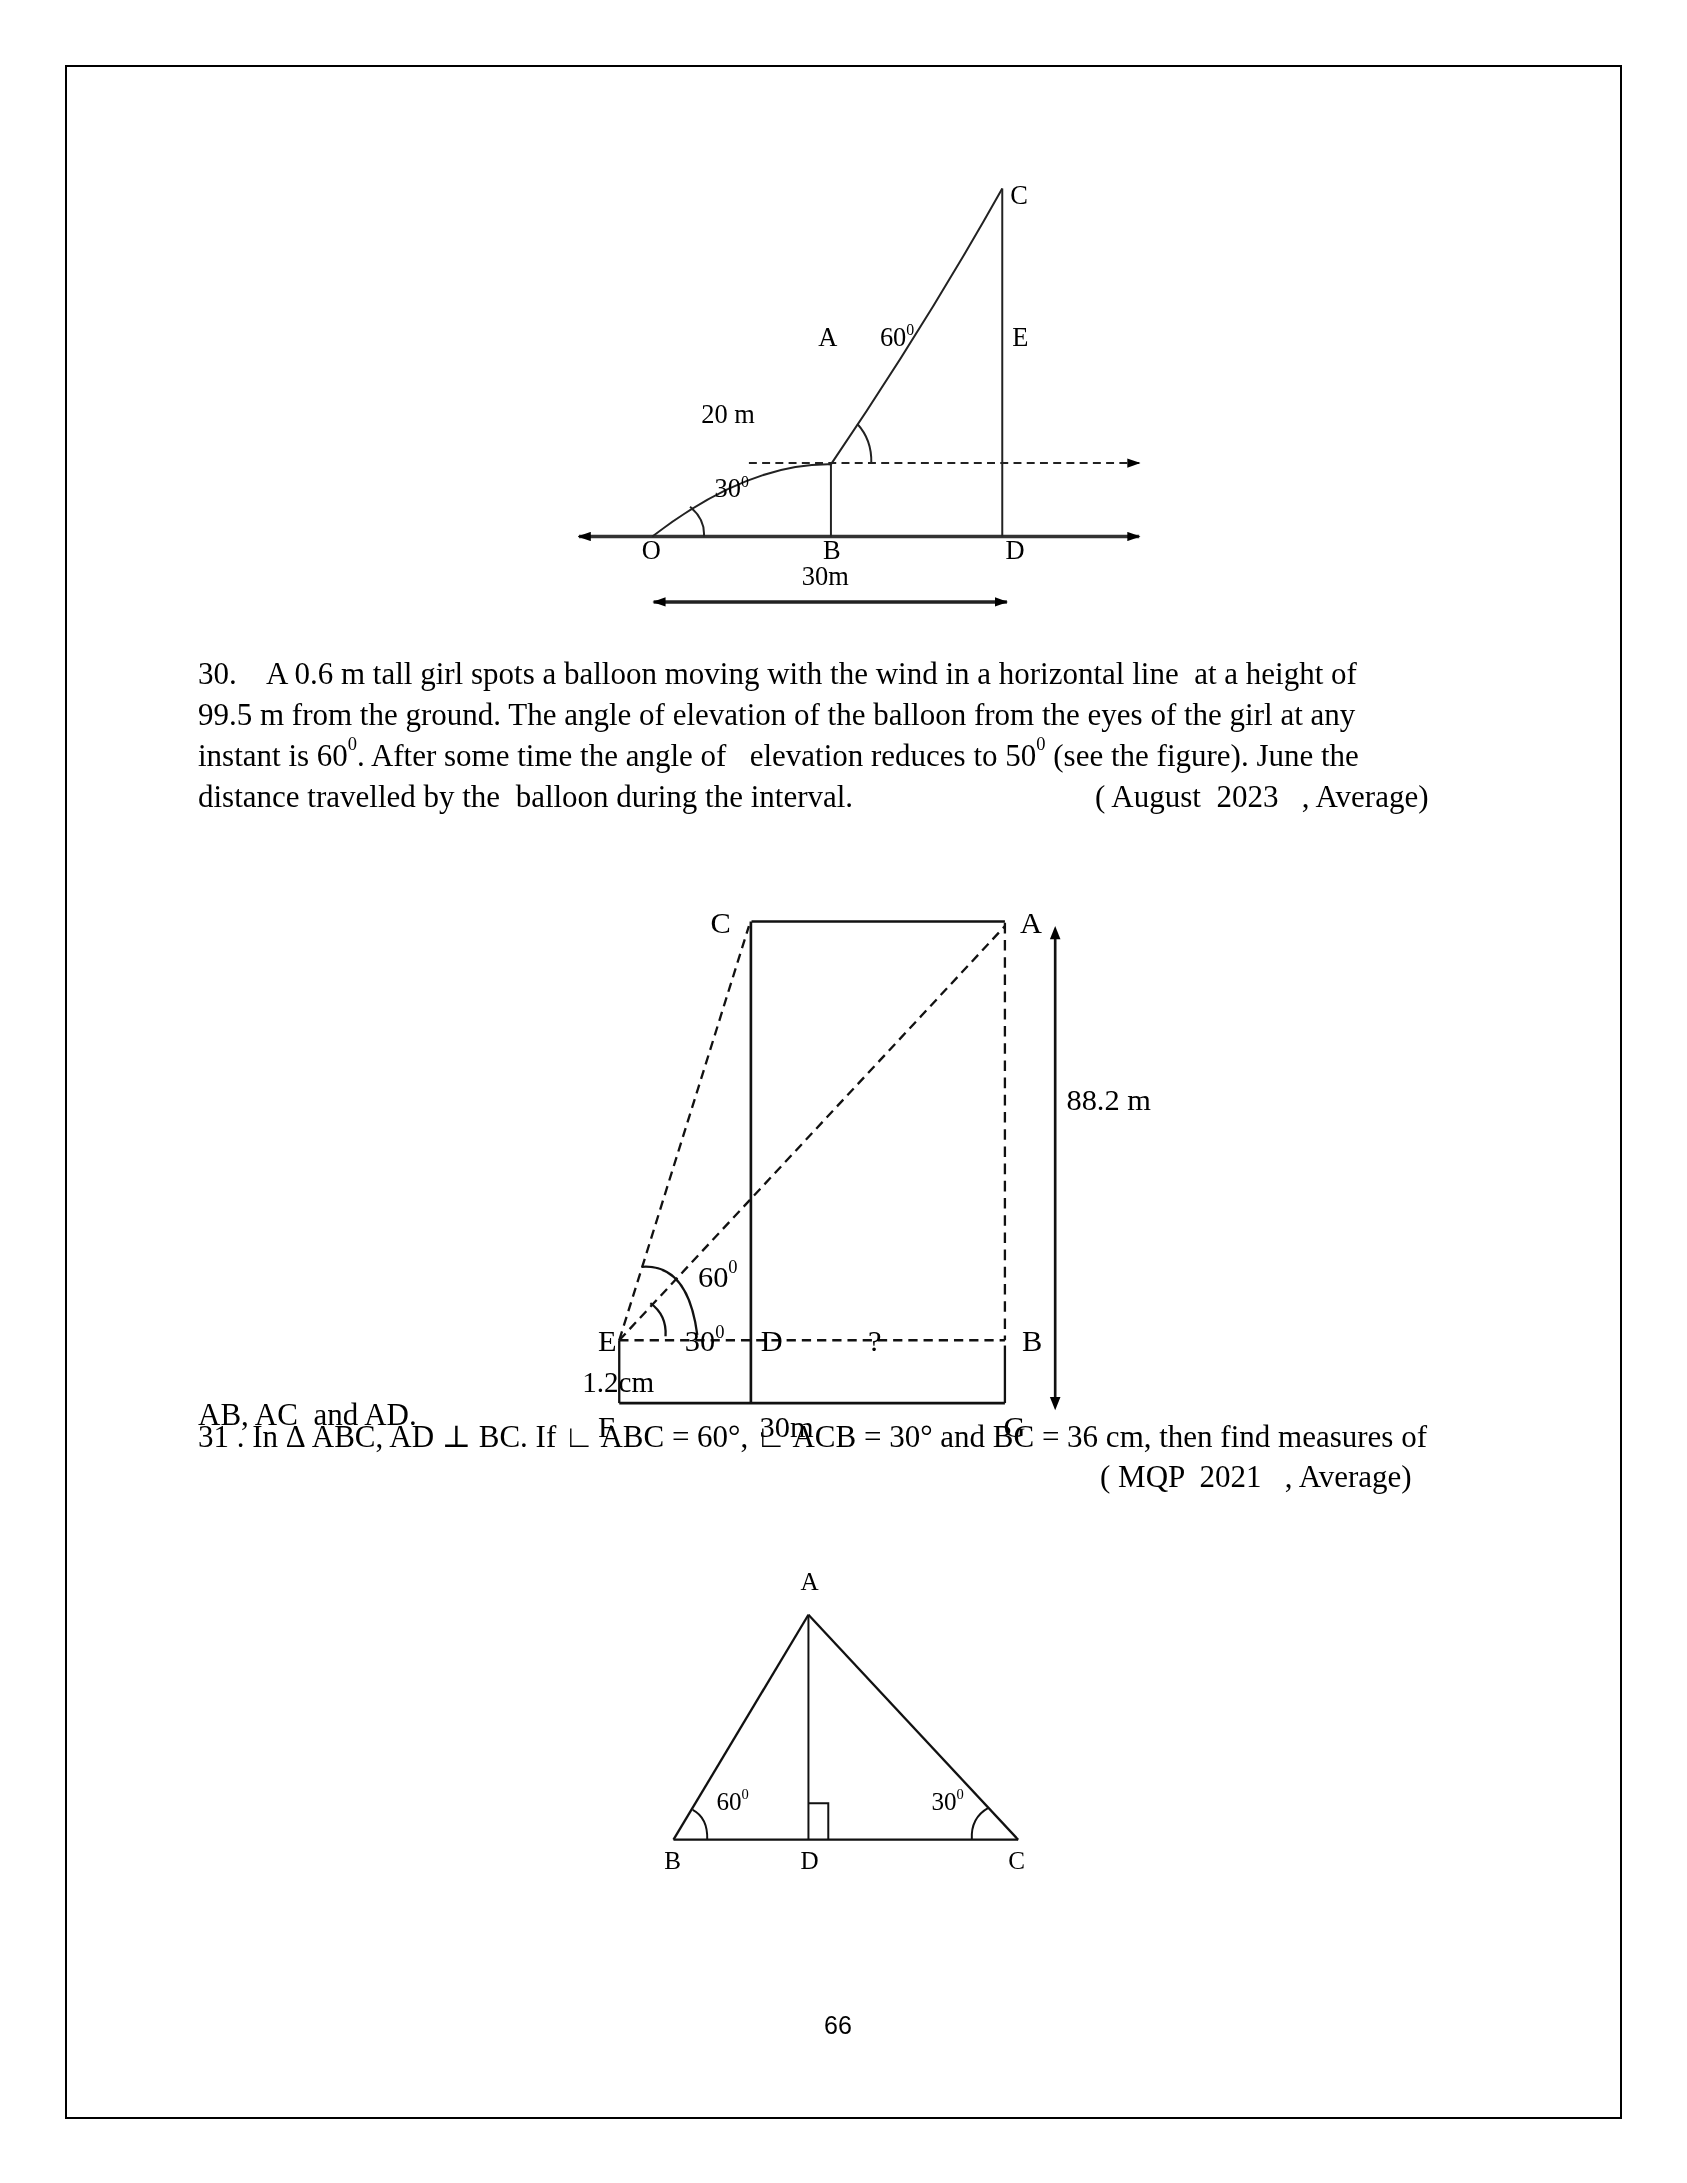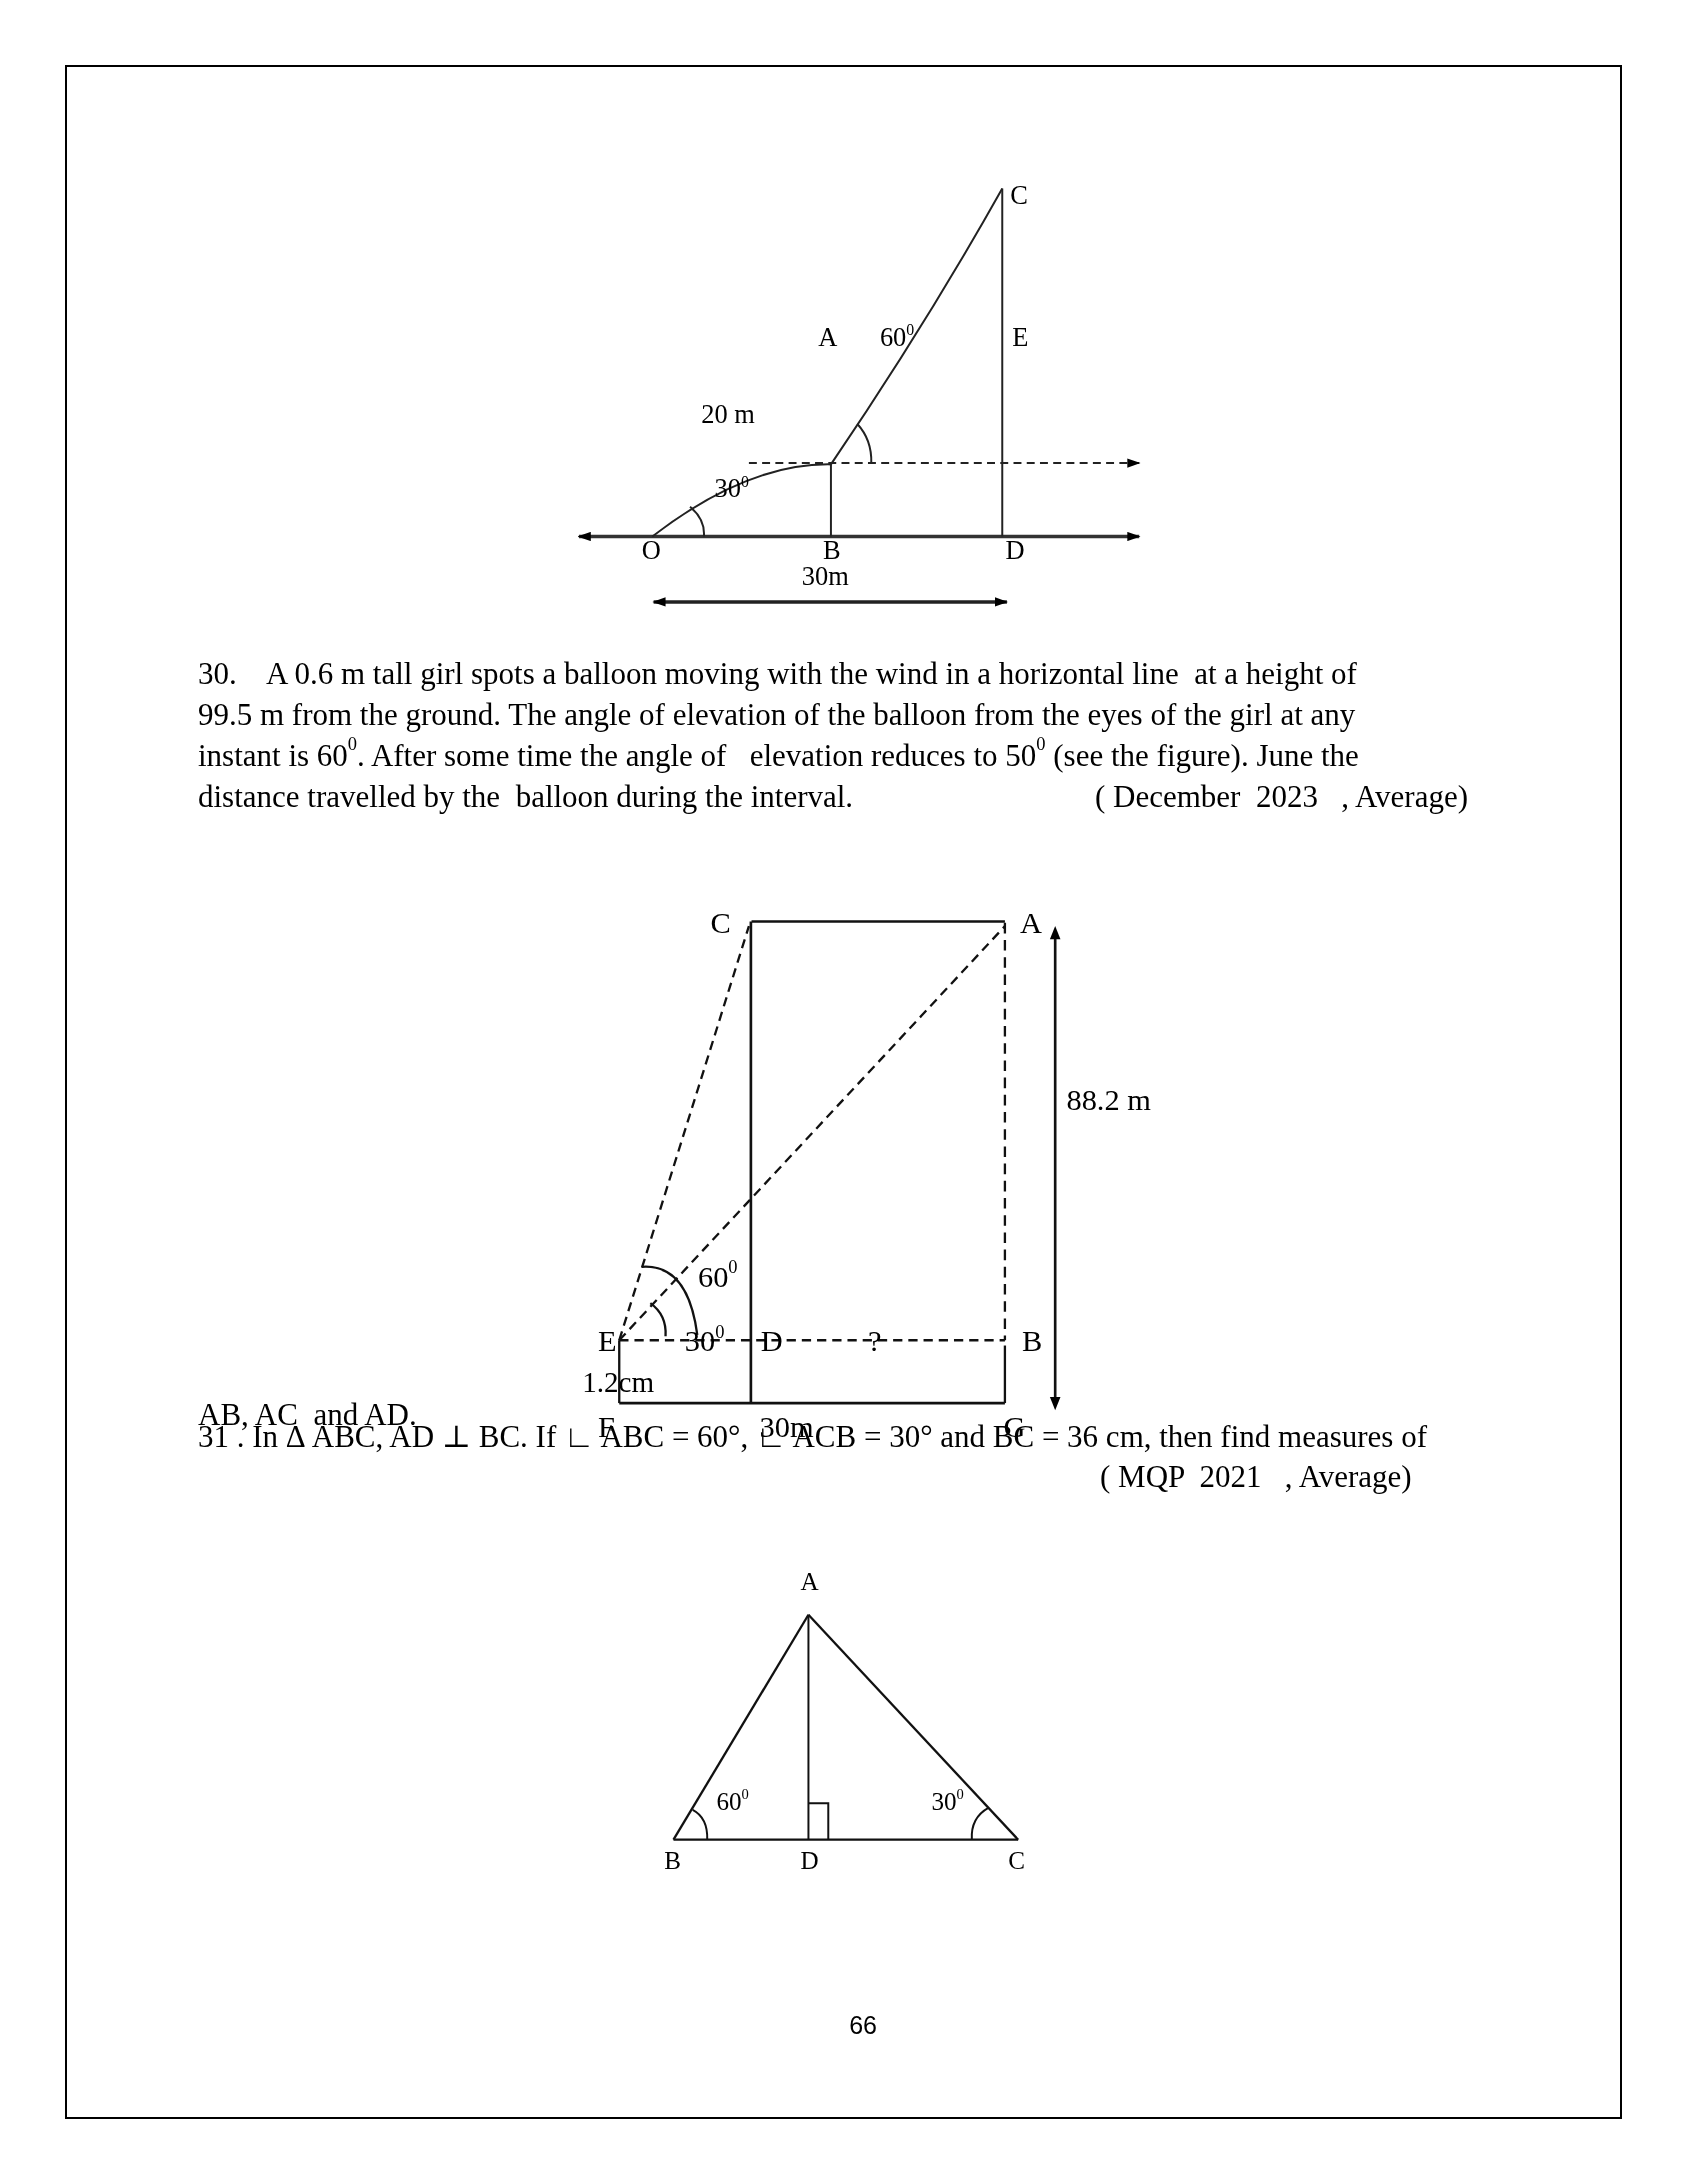--- a/index.html
+++ b/index.html
@@ -5,21 +5,21 @@
   html, body { margin:0; padding:0; background:#ffffff; }
   body { width:1687px; height:2183px; position:relative; overflow:hidden;
          font-family:"Liberation Serif", "DejaVu Serif", serif; color:#000; }
   .page-border { position:absolute; left:65px; top:65px; width:1553px; height:2050px;
                  border:2px solid #000; box-sizing:content-box; }
   .qline { position:absolute; left:198px; width:1250px; font-size:31px; white-space:pre; }
   .right-tag { position:absolute; font-size:31px; white-space:pre; }
   sup { font-size:18.5px; vertical-align:top; position:relative; top:-4px; }
   svg { position:absolute; left:0; top:0; }
   svg text { font-family:"Liberation Serif", "DejaVu Serif", serif; fill:#000; }
-  .pagenum { position:absolute; left:824px; top:2011px; width:53px; text-align:right;
+  .pagenum { position:absolute; left:824px; top:2011px; width:53px; text-align:left;
              font-family:"Liberation Sans", "DejaVu Sans", sans-serif; font-size:25px; }
 </style>
 </head>
 <body>
 
 <div class="page-border"></div>
 
 <svg width="1687" height="2183" viewBox="0 0 2550 3300">
   <defs>
     <marker id="arr" markerWidth="10" markerHeight="10" refX="8" refY="5" orient="auto" markerUnits="userSpaceOnUse">
@@ -55,21 +55,21 @@
   <text x="1244" y="845" font-size="40">B</text>
   <text x="1520" y="845" font-size="40">D</text>
   <text x="1212" y="884" font-size="40" transform="translate(0,0)" dy="0">30m</text>
 </svg>
 
 <div>
   <div class="qline" style="top:656px;"><span>30.</span><span>    </span><span>A 0.6 m tall girl spots a balloon moving with the wind in a horizontal line  at a height of</span></div>
   <div class="qline" style="top:697px;"><span>99.5 m from the ground. The angle of elevation of the balloon from the eyes of the girl at any</span></div>
   <div class="qline" style="top:738px;"><span>instant is 60</span><sup>0</sup><span>. After some time the angle of   elevation reduces to 50</span><sup>0</sup><span> (see the figure). June the</span></div>
   <div class="qline" style="top:779px;"><span>distance travelled by the  balloon during the interval.</span></div>
-  <div class="right-tag" style="left:1095px; top:779px;">( December  2023   , Average)</div>
+  <div class="right-tag" style="left:1095px; top:779px;">( August  2023   , Average)</div>
 </div>
 
 <svg width="1687" height="2183" viewBox="0 0 2550 3300">
   <defs>
     <marker id="arr2" viewBox="0 0 14 20" markerWidth="14" markerHeight="20" refX="7" refY="18" orient="auto-start-reverse" markerUnits="userSpaceOnUse">
       <path d="M0,0 L7,20 L14,0 z" fill="#000" transform="rotate(180 7 10)"></path>
     </marker>
   </defs>
 
   <line x1="1136" y1="1393" x2="1519" y2="1393" stroke="#111" stroke-width="4"></line>

